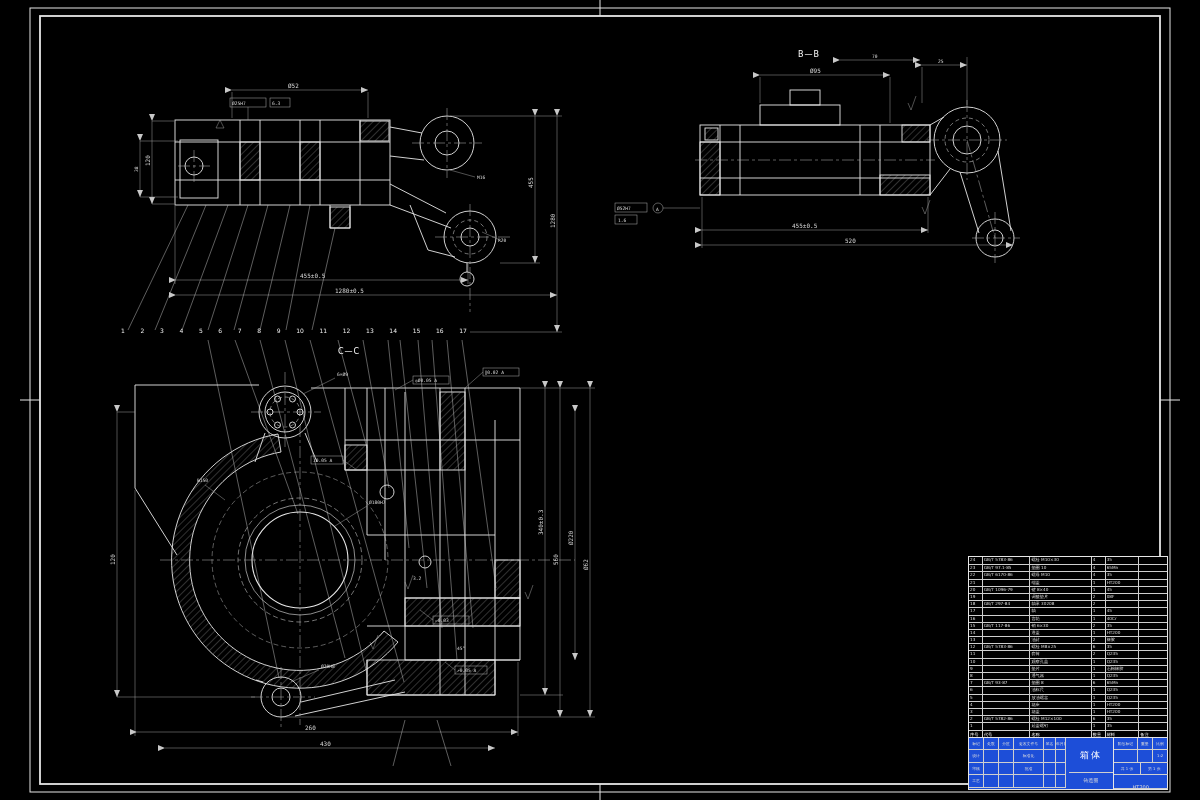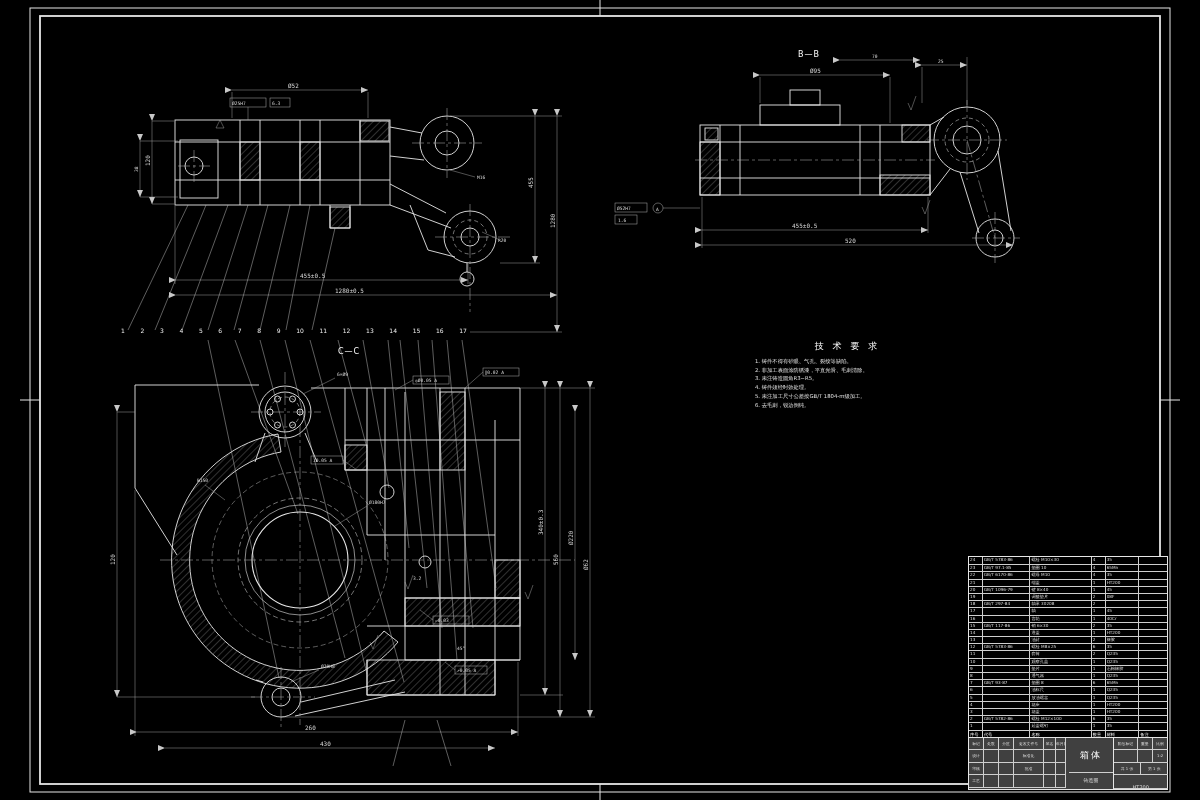--- a/index.html
+++ b/index.html
@@ -24,21 +24,21 @@
          box-sizing:border-box;background:#000;}
   .prow{display:flex;height:7.2px;box-sizing:border-box;}
   .prow.phead{height:8px;}
   .pc{box-sizing:border-box;border-right:0.5px solid #cfcfcf;border-top:0.5px solid #cfcfcf;
       font-size:4.2px;line-height:6.8px;padding-left:1px;overflow:hidden;white-space:nowrap;color:#ddd;}
   .phead .pc{line-height:7.6px;color:#fff;}
   .c0{width:14px;}.c1{width:48px;}.c2{width:62px;}.c3{width:14px;}.c4{width:34px;}.c5{width:28px;border-right:none;}
   .plist .prow:first-child .pc{border-top:none;}
   
   .tblock{position:absolute;left:968px;top:737px;width:200px;height:53px;
-          border:1.6px solid #e6e6e6;box-sizing:border-box;background:#404040;}
+          border:1.6px solid #e6e6e6;box-sizing:border-box;background:#1d4ed8;}
   .tb-grid{position:absolute;left:0;top:0;width:100px;height:100%;display:grid;
            grid-template-columns:15px 15px 15px 30px 12px 10px;grid-auto-rows:12.4px;}
   .tb-cell{box-sizing:border-box;border-right:0.5px solid #cfcfcf;border-bottom:0.5px solid #cfcfcf;
            font-size:3.8px;line-height:12px;text-align:center;overflow:hidden;white-space:nowrap;color:#ddd;}
   .tb-name{position:absolute;left:100px;top:0;width:45px;height:100%;box-sizing:border-box;
            border-right:0.8px solid #e6e6e6;display:flex;flex-direction:column;}
   .tb-pname{flex:1;display:flex;align-items:center;justify-content:center;font-size:9px;letter-spacing:2px;color:#fff;}
   .tb-ptype{height:16px;border-top:0.5px solid #cfcfcf;text-align:center;font-size:5px;line-height:15px;color:#ddd;}
   .tb-right{position:absolute;left:145px;top:0;width:53.5px;height:100%;display:flex;flex-direction:column;}
   .tb-r-row{display:flex;height:12.4px;box-sizing:border-box;}
@@ -287,31 +287,20 @@
       <span class="co">10</span>
       <span class="co">11</span>
       <span class="co">12</span>
       <span class="co">13</span>
       <span class="co">14</span>
       <span class="co">15</span>
       <span class="co">16</span>
       <span class="co">17</span>
     </div>
 
-  <div class="techreq">
-    <div class="tr-title">技 术 要 求</div>
-    <div>
-        <div class="tr-line">1. 铸件不得有砂眼、气孔、裂纹等缺陷。</div>
-        <div class="tr-line">2. 非加工表面涂防锈漆，平直光滑、毛刺清除。</div>
-        <div class="tr-line">3. 未注铸造圆角R3~R5。</div>
-        <div class="tr-line">4. 铸件须经时效处理。</div>
-        <div class="tr-line">5. 未注加工尺寸公差按GB/T 1804-m级加工。</div>
-        <div class="tr-line">6. 去毛刺，锐边倒钝。</div>
-      </div>
-  </div>
 
   <div class="parts">
     <div class="plist">
         <div class="prow">
         <span class="pc c0">24</span>
         <span class="pc c1">GB/T 5783-86</span>
         <span class="pc c2">螺栓 M10×30</span>
         <span class="pc c3">4</span>
         <span class="pc c4">35</span>
         <span class="pc c5"></span>

